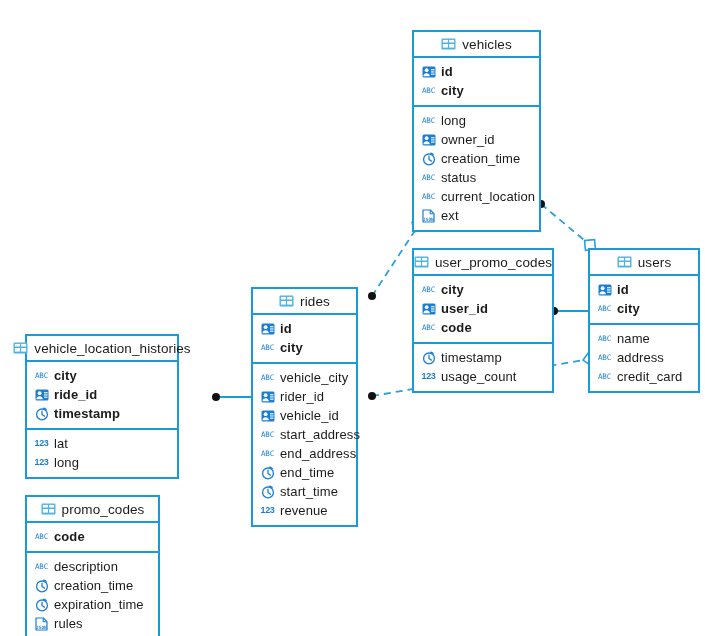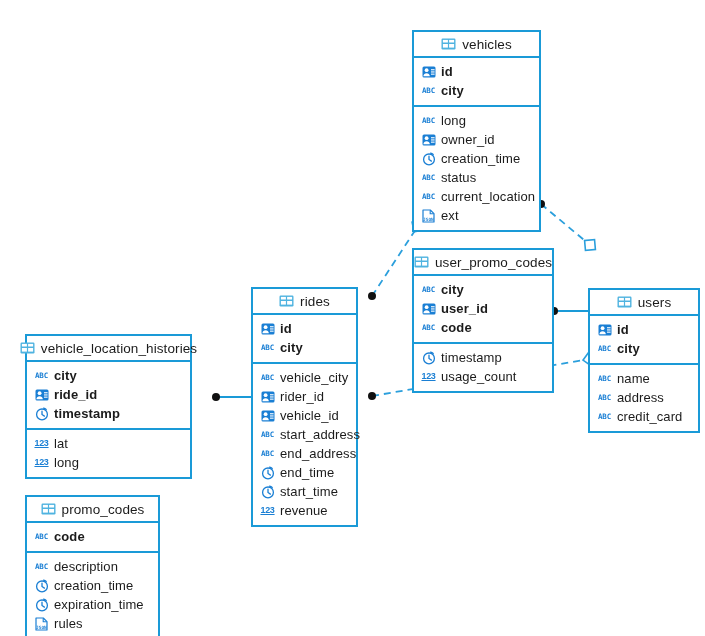--- a/index.html
+++ b/index.html
@@ -72,37 +72,36 @@
     align-items: center;
     justify-content: center;
     width: 15px;
     height: 15px;
   }
   .icon svg { display: block; }
 
   .abc-icon {
     font-family: "DejaVu Sans Mono", monospace;
     font-size: 7.5px;
-    font-weight: bold;
+    font-weight: normal;
     color: #1a7fd4;
     letter-spacing: -0.2px;
     line-height: 1;
     width: 15px;
     text-align: center;
   }
   .num-icon {
     font-family: "Liberation Sans", sans-serif;
     font-size: 9px;
     font-weight: bold;
     color: #1a7fd4;
     letter-spacing: -0.3px;
     line-height: 1;
     width: 15px;
     text-align: center;
-    text-decoration: underline;
   }
 
   
   #edges {
     position: absolute;
     left: 0;
     top: 0;
     width: 705px;
     height: 636px;
     z-index: 1;
@@ -266,21 +265,21 @@
             </svg>
           </span>
           <span class="col-name">timestamp</span>
         </div>
         <div class="col-row">
           <span class="icon num-icon">123</span>
           <span class="col-name">usage_count</span>
         </div>
       </div>
     </div>
-    <div class="table-box" style="left: 588px; top: 248px; width: 112px; margin-top: 40px;">
+    <div class="table-box" style="left: 588px; top: 248px; width: 112px;">
       <div class="table-header">
         <span class="icon">
           <svg width="15" height="12" viewBox="0 0 15 12">
             <rect x="0.5" y="0.5" width="14" height="11" rx="1.2" fill="#4fb3e0"></rect>
             <rect x="1.9" y="1.9" width="5" height="2.6" fill="#ffffff"></rect>
             <rect x="8.1" y="1.9" width="5" height="2.6" fill="#ffffff"></rect>
             <rect x="1.9" y="6" width="5" height="3.6" fill="#ffffff"></rect>
             <rect x="8.1" y="6" width="5" height="3.6" fill="#ffffff"></rect>
           </svg>
         </span>
@@ -410,21 +409,21 @@
             </svg>
           </span>
           <span class="col-name">start_time</span>
         </div>
         <div class="col-row">
           <span class="icon num-icon">123</span>
           <span class="col-name">revenue</span>
         </div>
       </div>
     </div>
-    <div class="table-box" style="left: 25px; top: 334px; width: 167px;">
+    <div class="table-box" style="left: 25px; top: 334px; width: 154px;">
       <div class="table-header">
         <span class="icon">
           <svg width="15" height="12" viewBox="0 0 15 12">
             <rect x="0.5" y="0.5" width="14" height="11" rx="1.2" fill="#4fb3e0"></rect>
             <rect x="1.9" y="1.9" width="5" height="2.6" fill="#ffffff"></rect>
             <rect x="8.1" y="1.9" width="5" height="2.6" fill="#ffffff"></rect>
             <rect x="1.9" y="6" width="5" height="3.6" fill="#ffffff"></rect>
             <rect x="8.1" y="6" width="5" height="3.6" fill="#ffffff"></rect>
           </svg>
         </span>

